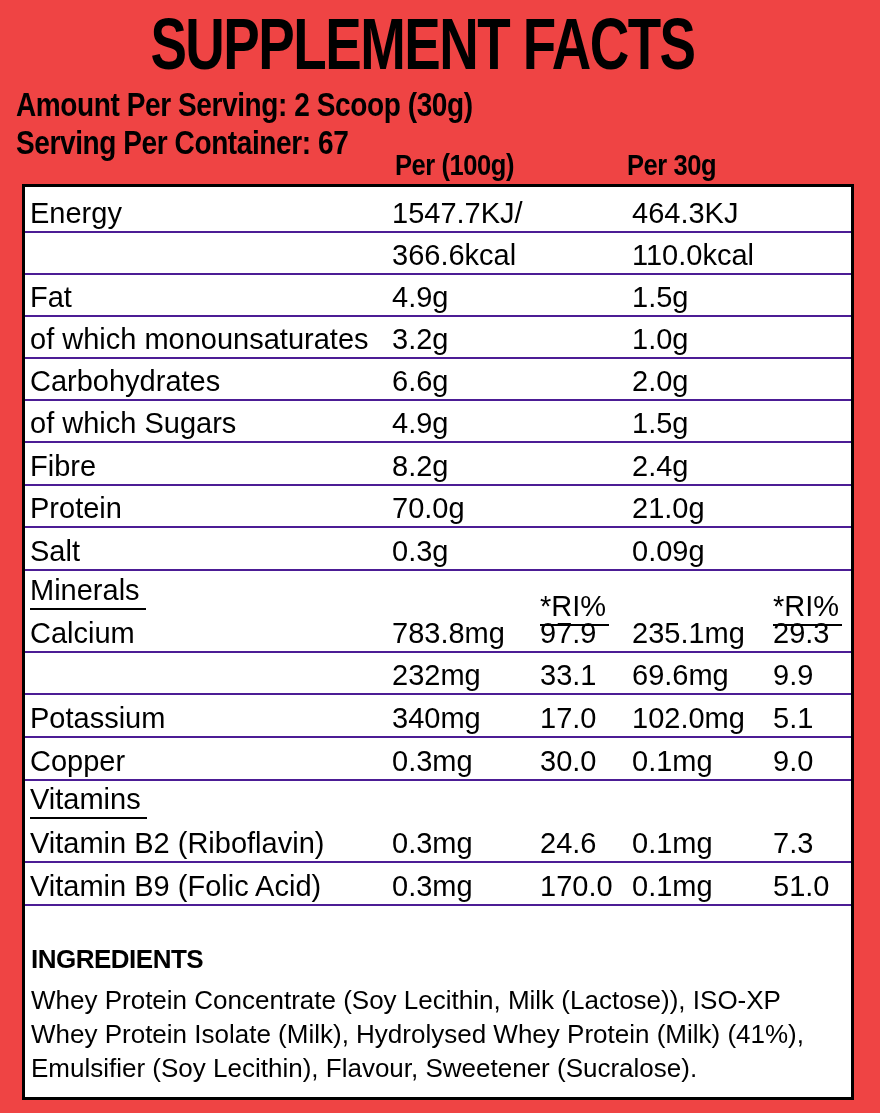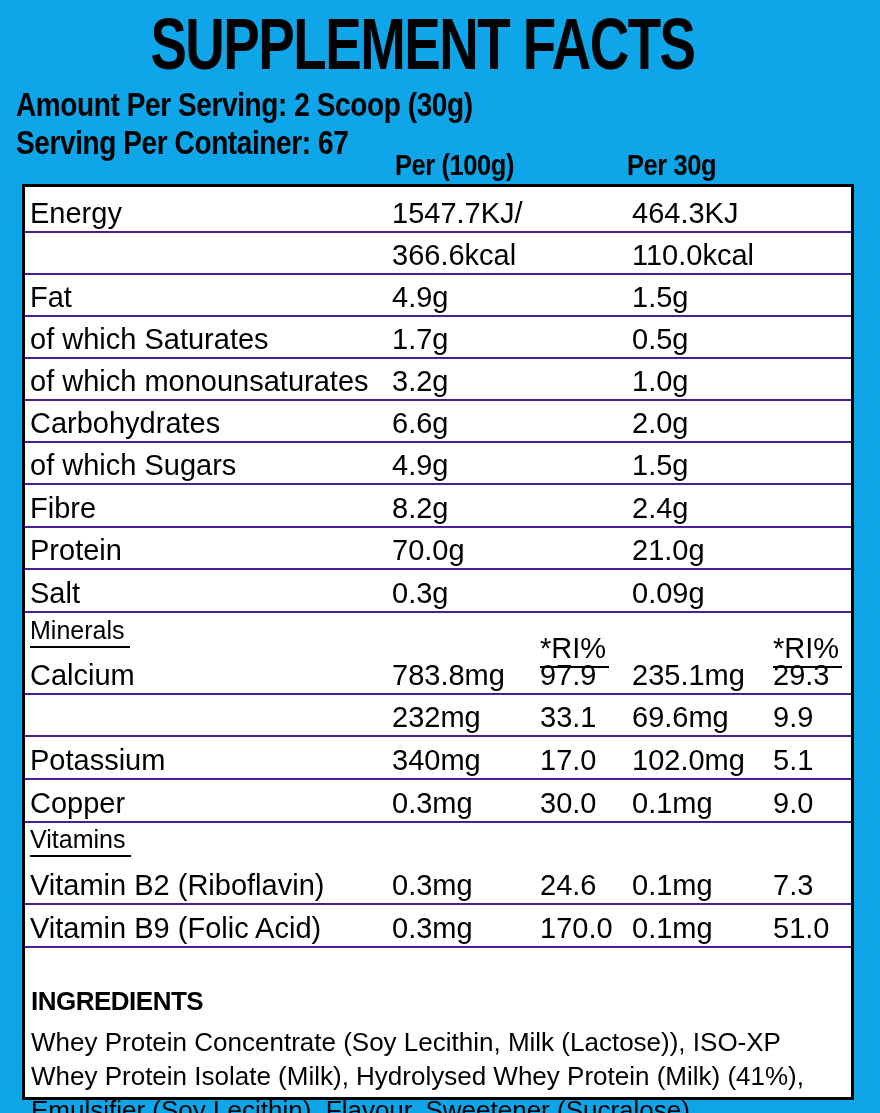--- a/index.html
+++ b/index.html
@@ -1,19 +1,19 @@
 <!DOCTYPE html>
 <html><head>
 <meta charset="utf-8">
 <style>
   * { margin:0; padding:0; box-sizing:border-box; }
   html,body { background:#ffffff; }
   body { font-family:"Liberation Sans","DejaVu Sans",sans-serif; color:#000; }
   .page {
-    position:relative; width:880px; height:1113px; background:#0ea5e9; overflow:hidden;
+    position:relative; width:880px; height:1113px; background:#ef4444; overflow:hidden;
   }
   .title {
     position:absolute; top:8px; left:0; width:845px; text-align:center;
     font-size:72px; font-weight:700; letter-spacing:-2px; line-height:1.0;
     transform:scaleX(0.76); transform-origin:center top; white-space:nowrap;
   }
   .serving-line {
     position:absolute; left:16px; font-size:33px; font-weight:700; letter-spacing:-0.5px;
     transform:scaleX(0.85); transform-origin:left top; white-space:nowrap;
   }
@@ -40,21 +40,21 @@
   .c-label { left:5px; }
   .c-v100  { left:367px; }
   .c-r100  { left:515px; }
   .c-v30   { left:607px; }
   .c-r30   { left:748px; }
   .section-line { position:absolute; top:1px; left:0; right:0; height:40px; }
   .data-line    { position:absolute; bottom:0; left:0; right:0; height:40px; }
   .section-title {
     display:inline-block; border-bottom:2px solid #000; padding:0 6px 3px 0;
   }
-  .section-title-wrap { position:absolute; top:4px; left:5px; font-size:25px; line-height:1; }
+  .section-title-wrap { position:absolute; top:4px; left:5px; font-size:29px; line-height:1; }
   .ri-head {
     position:absolute; top:20px; font-size:29px; line-height:1;
   }
   .ri-head > span { display:inline-block; border-bottom:2px solid #000; padding:0 3px 3px 0; }
   .ri-head.ri-1 { left:515px; }
   .ri-head.ri-2 { left:748px; }
 
   .ingredients { position:relative; width:100%; height:153px; padding:8px 10px 4px 6px;margin-top:30px; }
   .ing-heading { font-size:26px; font-weight:700; letter-spacing:-0.5px; margin-bottom:8px; }
   .ing-text { font-size:26px; line-height:34px; width:812px; }
@@ -81,25 +81,20 @@
     </div>
     <div class="row row-std">
       <span class="cell c-label"></span>
       <span class="cell c-v100">366.6kcal</span>
       <span class="cell c-v30">110.0kcal</span>
     </div>
     <div class="row row-std">
       <span class="cell c-label">Fat</span>
       <span class="cell c-v100">4.9g</span>
       <span class="cell c-v30">1.5g</span>
-    </div>
-    <div class="row row-std">
-      <span class="cell c-label">of which Saturates</span>
-      <span class="cell c-v100">1.7g</span>
-      <span class="cell c-v30">0.5g</span>
     </div>
     <div class="row row-std">
       <span class="cell c-label">of which monounsaturates</span>
       <span class="cell c-v100">3.2g</span>
       <span class="cell c-v30">1.0g</span>
     </div>
     <div class="row row-std">
       <span class="cell c-label">Carbohydrates</span>
       <span class="cell c-v100">6.6g</span>
       <span class="cell c-v30">2.0g</span>

